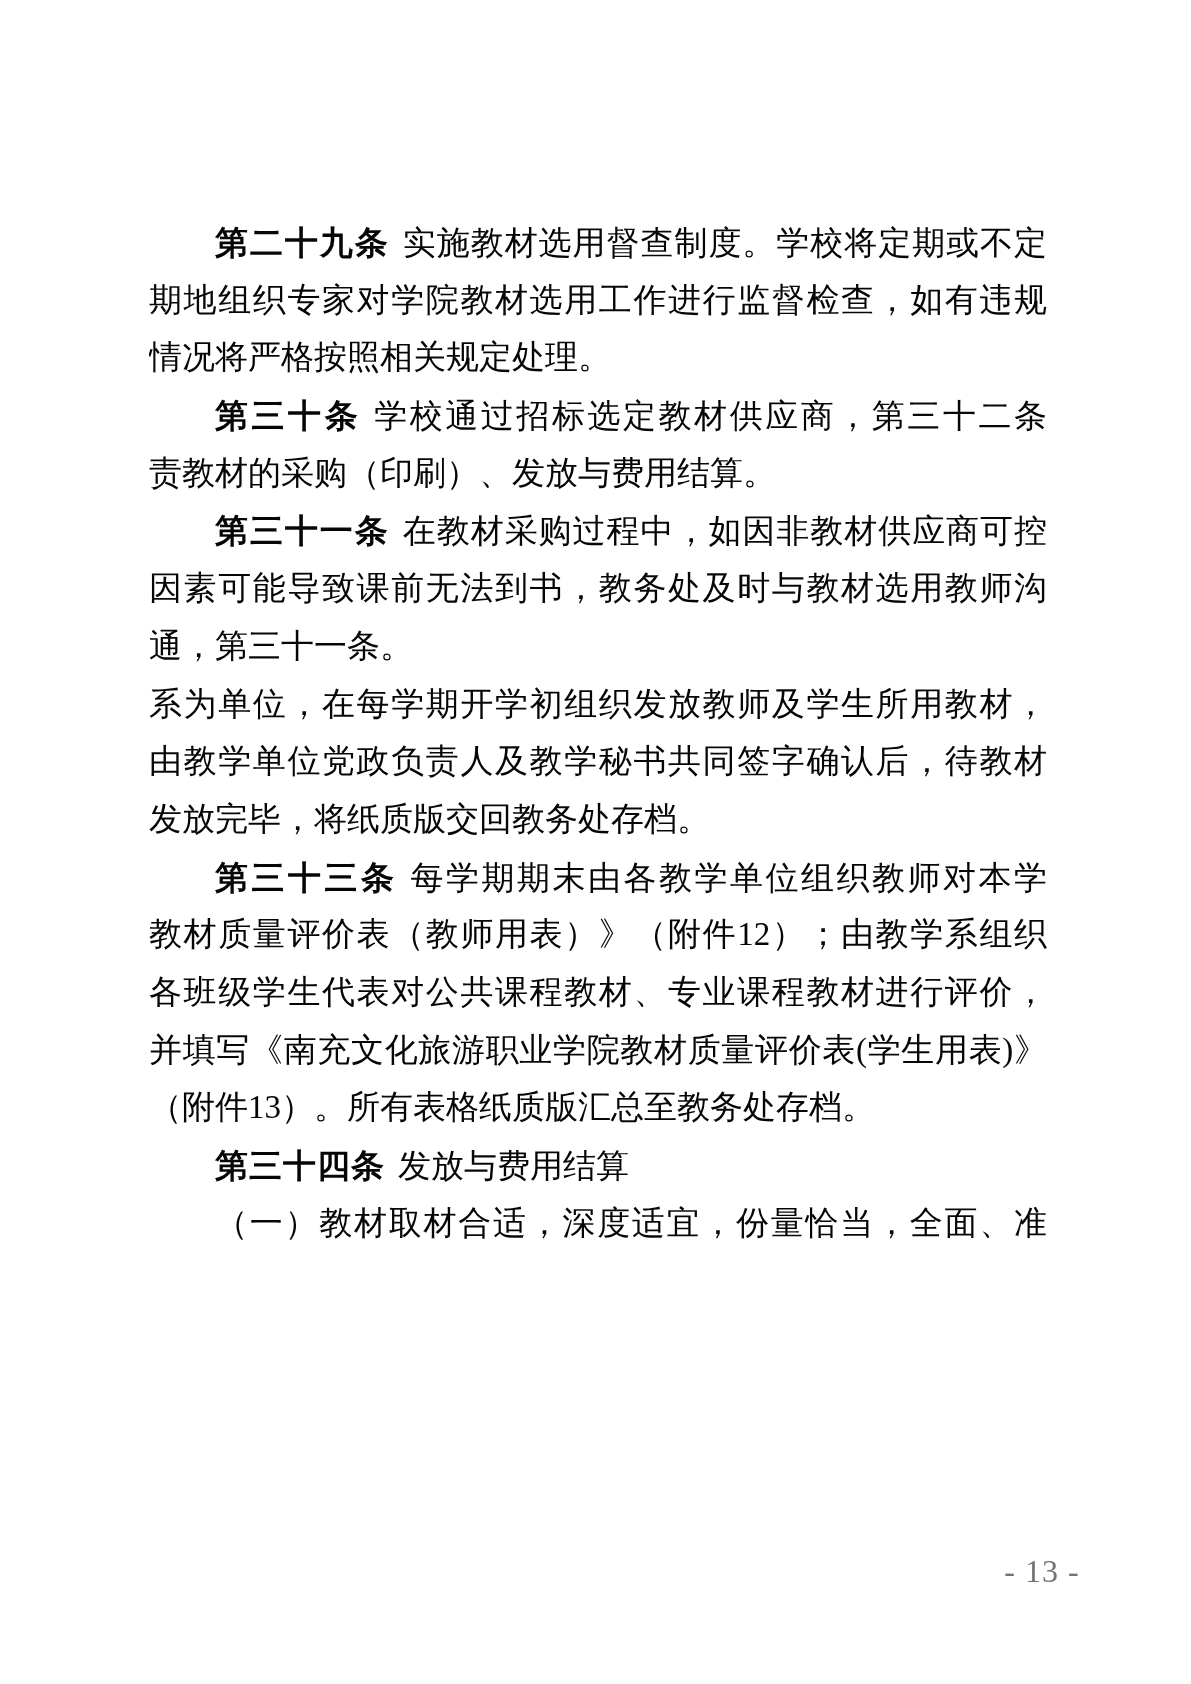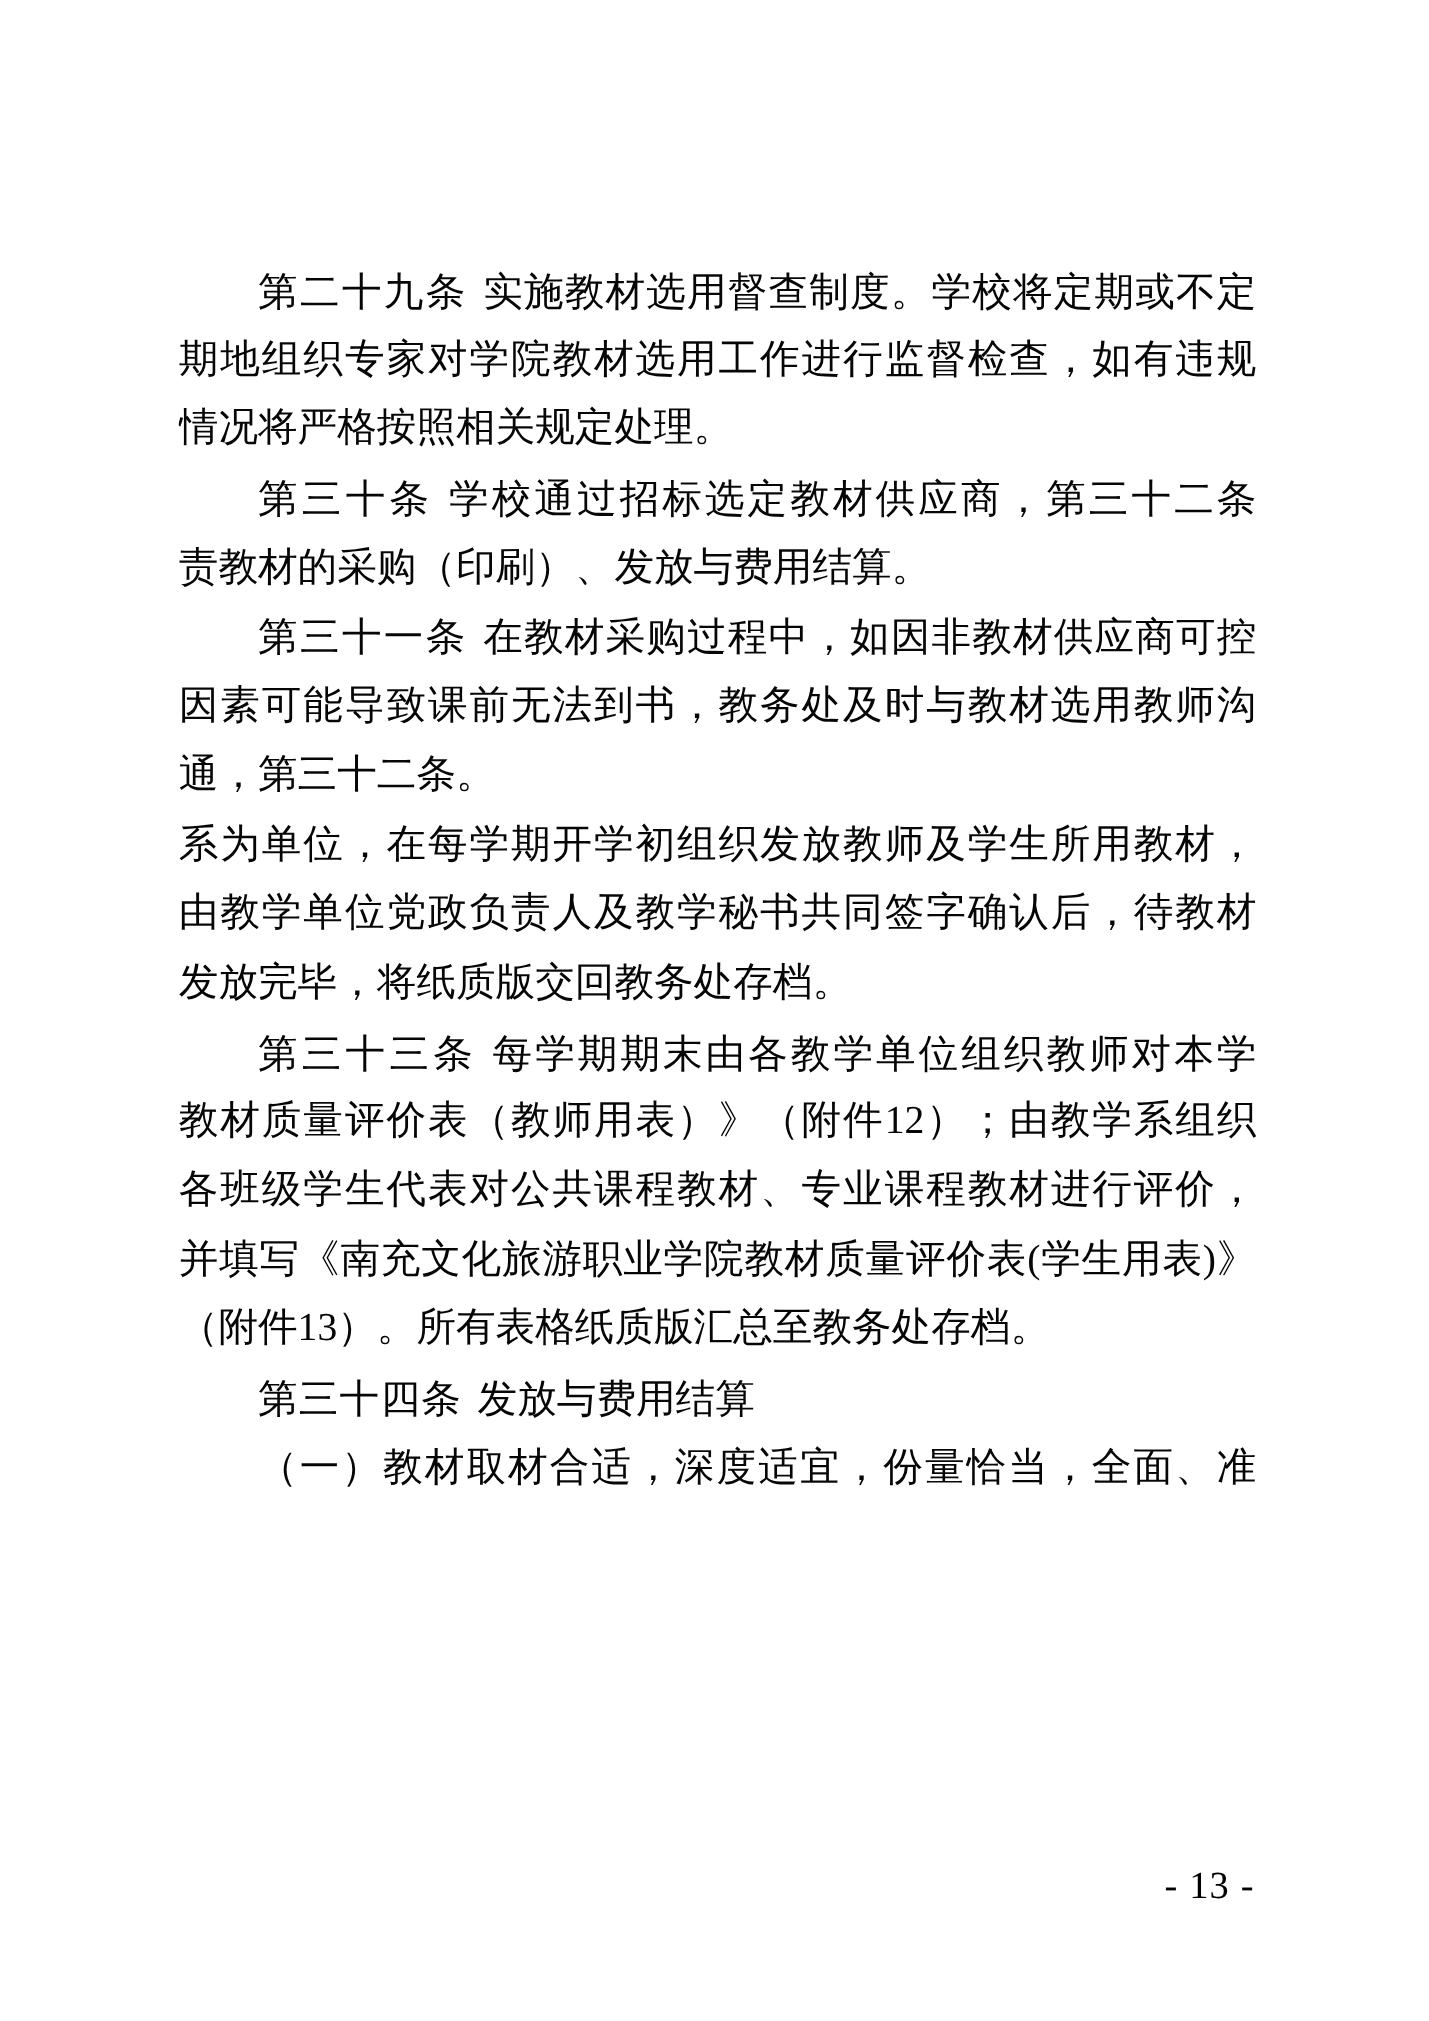--- a/index.html
+++ b/index.html
@@ -32,49 +32,49 @@
     color: #060606;
   }
   .line.fill {
     text-align: justify;
     text-align-last: justify;
   }
   .line.indent {
     text-indent: 66px;
   }
   .term {
-    font-weight: 400;
+    font-weight: 700;
     font-family: "Liberation Sans", "DejaVu Sans", sans-serif;
     letter-spacing: 1px;
     margin-right: 13px;
   }
   .page-number {
     position: absolute;
-    left: 958px;
+    left: 992px;
     top: 1553px;
     width: 100px;
     text-align: center;
     font-size: 32px;
     letter-spacing: 1px;
-    color: #000000;
+    color: #737373;
   }
 </style>
 </head>
 <body>
 
 <div class="page">
   <div class="text-block">
       <div class="line fill indent"><span class="term">第二十九条</span><span>实施教材选用督查制度。学校将定期或不定</span></div>
       <div class="line fill"><span>期地组织专家对学院教材选用工作进行监督检查，如有违规</span></div>
       <div class="line"><span>情况将严格按照相关规定处理。</span></div>
       <div class="line fill indent"><span class="term">第三十条</span><span>学校通过招标选定教材供应商，第三十二条</span></div>
       <div class="line"><span>责教材的采购（印刷）、发放与费用结算。</span></div>
       <div class="line fill indent"><span class="term">第三十一条</span><span>在教材采购过程中，如因非教材供应商可控</span></div>
       <div class="line fill"><span>因素可能导致课前无法到书，教务处及时与教材选用教师沟</span></div>
-      <div class="line"><span>通，第三十二条。</span></div>
+      <div class="line"><span>通，第三十一条。</span></div>
       <div class="line fill"><span>系为单位，在每学期开学初组织发放教师及学生所用教材，</span></div>
       <div class="line fill"><span>由教学单位党政负责人及教学秘书共同签字确认后，待教材</span></div>
       <div class="line"><span>发放完毕，将纸质版交回教务处存档。</span></div>
       <div class="line fill indent"><span class="term">第三十三条</span><span>每学期期末由各教学单位组织教师对本学</span></div>
       <div class="line fill"><span>教材质量评价表（教师用表）》（附件12）；由教学系组织</span></div>
       <div class="line fill"><span>各班级学生代表对公共课程教材、专业课程教材进行评价，</span></div>
       <div class="line fill"><span>并填写《南充文化旅游职业学院教材质量评价表(学生用表)》</span></div>
       <div class="line"><span>（附件13）。所有表格纸质版汇总至教务处存档。</span></div>
       <div class="line indent"><span class="term">第三十四条</span><span>发放与费用结算</span></div>
       <div class="line fill indent"><span>（一）教材取材合适，深度适宜，份量恰当，全面、准</span></div>

